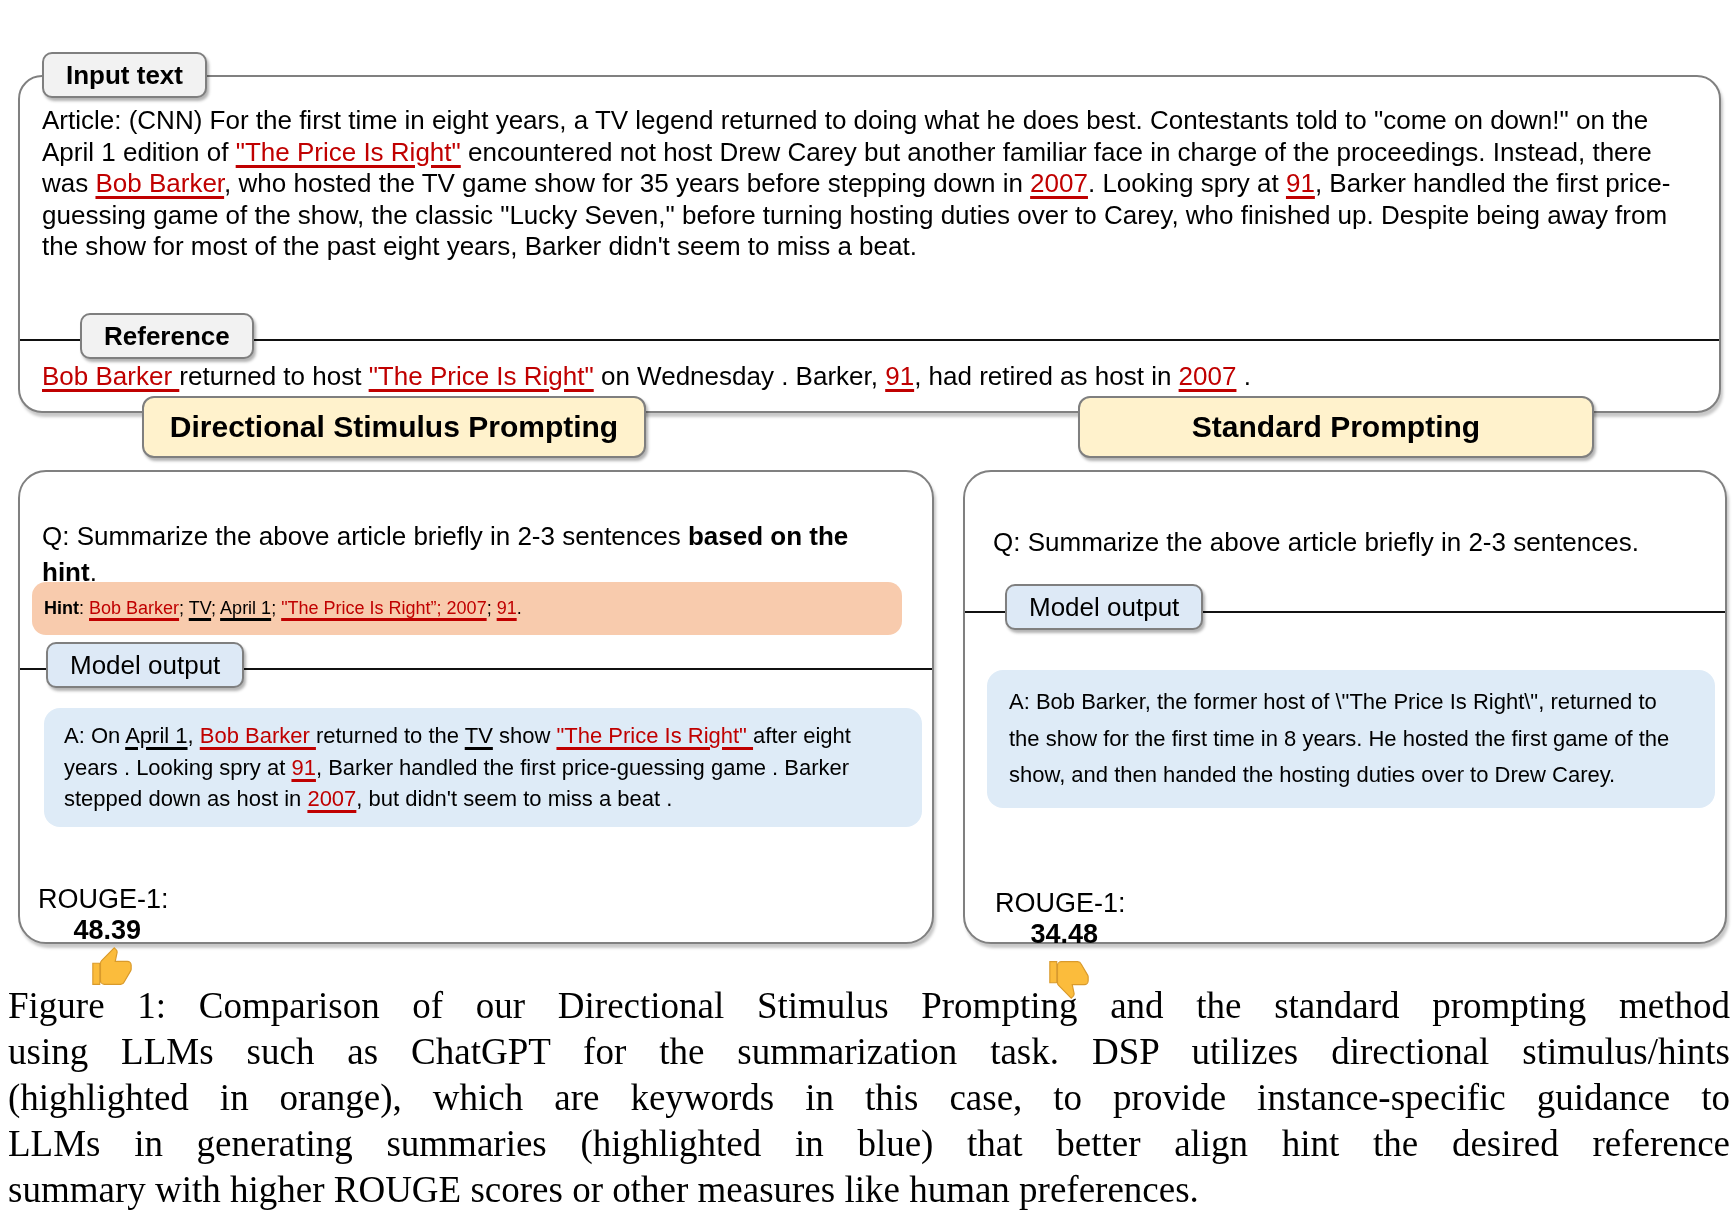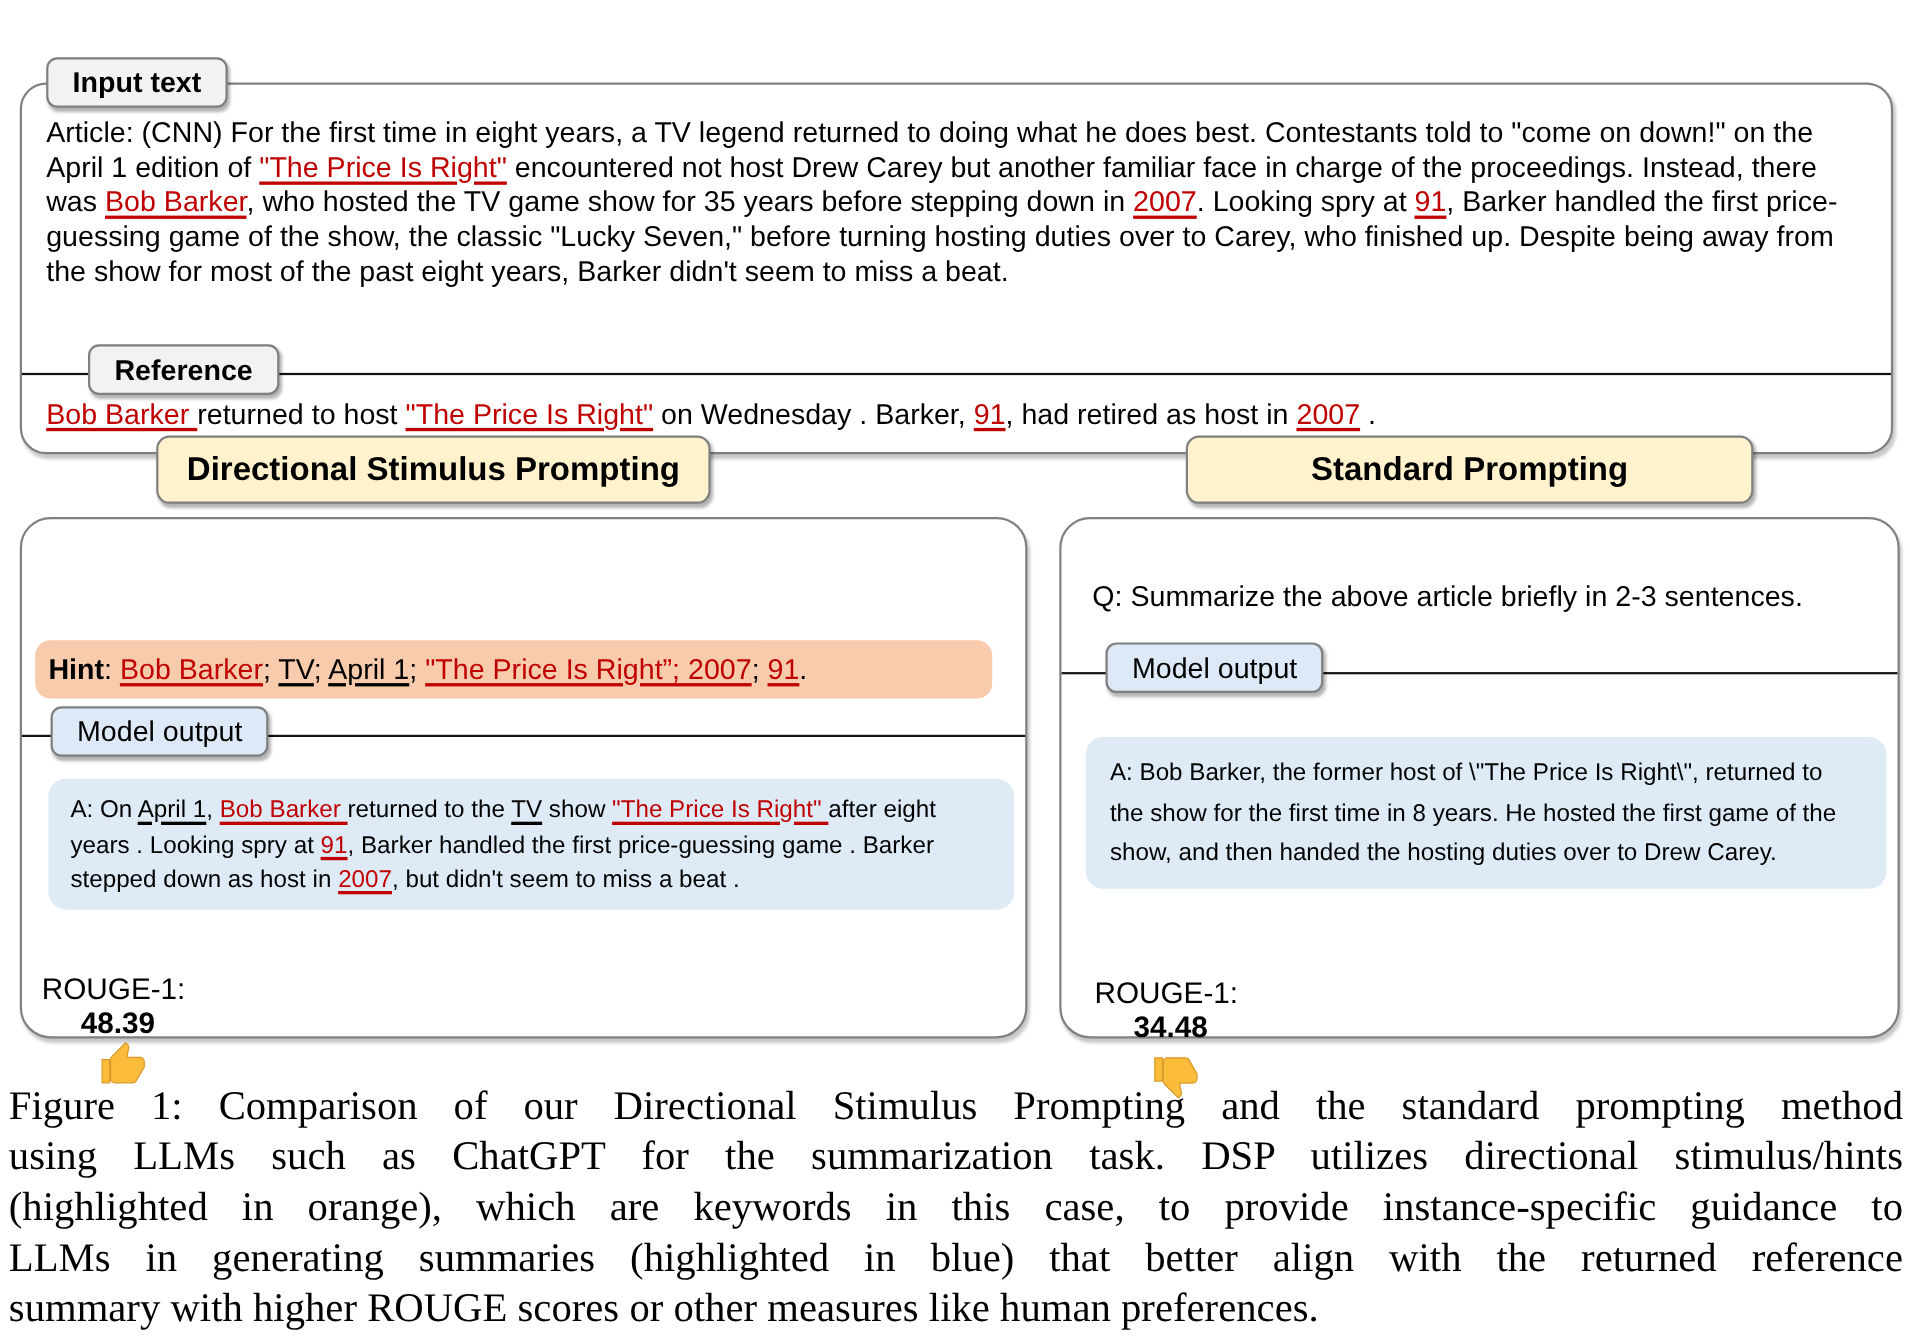--- a/index.html
+++ b/index.html
@@ -37,21 +37,21 @@
   #top-box .divider{top:262px;}
   #input-label{left:22px;top:-25px;} 
 
   .tag.on-top{top:-25px;}
   #tag-reference{left:60px;top:236px;}
 
   
   .q{position:absolute;font-size:26px;line-height:36px;}
   #dsp-q{left:22px;top:46px;width:868px;}
   #dsp-hint{position:absolute;left:12px;top:110px;width:858px;height:53px;background:#f8cbad;
-            border-radius:14px;font-size:26px;line-height:53px;padding-left:12px;white-space:nowrap;}
+            border-radius:14px;font-size:18px;line-height:53px;padding-left:12px;white-space:nowrap;}
   #dsp-divider{top:196px;}
   #dsp-mo-label{left:26px;top:170px;}
   .blue-box{position:absolute;background:#deebf7;border-radius:16px;font-size:22px;}
   #dsp-answer{left:24px;top:236px;width:838px;padding:12px 20px;line-height:31.5px;}
   .rouge{position:absolute;font-size:27px;display:flex;align-items:center;flex-direction:column;}
   #dsp-rouge{left:18px;top:412px;}
   #std-rouge{left:30px;top:416px;}
   .rouge b{margin-left:8px;}
 
   
@@ -88,20 +88,21 @@
     <div id="article-text" class="rich"><span class="seg-plain">Article: (CNN) For the first time in eight years, a TV legend returned to doing what he does best. Contestants told to "come on down!" on the April 1 edition of </span><span class="seg-red">"The Price Is Right"</span><span class="seg-plain"> encountered not host Drew Carey but another familiar face in charge of the proceedings. Instead, there was </span><span class="seg-red">Bob Barker</span><span class="seg-plain">, who hosted the TV game show for 35 years before stepping down in </span><span class="seg-red">2007</span><span class="seg-plain">. Looking spry at </span><span class="seg-red">91</span><span class="seg-plain">, Barker handled the first price-guessing game of the show, the classic "Lucky Seven," before turning hosting duties over to Carey, who finished up. Despite being away from the show for most of the past eight years, Barker didn't seem to miss a beat.</span></div>
     <div class="divider"></div>
     <div class="tag bold" id="tag-reference">Reference</div>
     <div id="reference-text" class="rich"><span class="seg-red">Bob Barker </span><span class="seg-plain">returned to host </span><span class="seg-red">"The Price Is Right"</span><span class="seg-plain"> on Wednesday . Barker, </span><span class="seg-red">91</span><span class="seg-plain">, had retired as host in </span><span class="seg-red">2007</span><span class="seg-plain"> .</span></div>
   </div>
 
   <div id="dsp-header" class="header">Directional Stimulus Prompting</div>
   <div id="std-header" class="header">Standard Prompting</div>
 
   <div id="dsp-panel" class="round-box">
+    <div id="dsp-q" class="q"><span class="seg-plain">Q: Summarize the above article briefly in 2-3 sentences </span><span class="seg-bold">based on the hint</span><span class="seg-plain">.</span></div>
     <div id="dsp-hint"><span class="seg-bold">Hint</span><span class="seg-plain">: </span><span class="seg-red">Bob Barker</span><span class="seg-plain">; </span><span class="seg-u">TV</span><span class="seg-plain">; </span><span class="seg-u">April 1</span><span class="seg-plain">; </span><span class="seg-red">"The Price Is Right”; 2007</span><span class="seg-plain">; </span><span class="seg-red">91</span><span class="seg-plain">.</span></div>
     <div id="dsp-divider" class="divider"></div>
     <div id="dsp-mo-label" class="tag blue">Model output</div>
     <div id="dsp-answer" class="blue-box"><span class="seg-plain">A: On </span><span class="seg-u">April 1</span><span class="seg-plain">, </span><span class="seg-red">Bob Barker </span><span class="seg-plain">returned to the </span><span class="seg-u">TV</span><span class="seg-plain"> show </span><span class="seg-red">"The Price Is Right" </span><span class="seg-plain">after eight years . Looking spry at </span><span class="seg-red">91</span><span class="seg-plain">, Barker handled the first price-guessing game . Barker stepped down as host in </span><span class="seg-red">2007</span><span class="seg-plain">, but didn't seem to miss a beat .</span></div>
     <div id="dsp-rouge" class="rouge">
       <span>ROUGE-1:</span>
       <b>48.39</b>
       <span class="thumb thumbs-up">
         <svg viewBox="0 0 24 24" aria-hidden="true">
           <path fill="#FBBC3C" stroke="#D99A2B" stroke-width="0.6" d="M2 20h3.6V9H2v11zM22 10c0-1.1-.9-2-2-2h-6.31l.95-4.57.03-.32c0-.41-.17-.79-.44-1.06L13.17 1 6.58 7.59C6.22 7.95 6 8.45 6 9v9c0 1.1.9 2 2 2h8.5c.83 0 1.54-.5 1.84-1.22l3.52-6.05c.09-.23.14-.47.14-.73v-2z"></path>
@@ -123,17 +124,17 @@
           <path fill="#FBBC3C" stroke="#D99A2B" stroke-width="0.6" d="M2 20h3.6V9H2v11zM22 10c0-1.1-.9-2-2-2h-6.31l.95-4.57.03-.32c0-.41-.17-.79-.44-1.06L13.17 1 6.58 7.59C6.22 7.95 6 8.45 6 9v9c0 1.1.9 2 2 2h8.5c.83 0 1.54-.5 1.84-1.22l3.52-6.05c.09-.23.14-.47.14-.73v-2z"></path>
         </svg>
       </span>
     </div>
   </div>
 
   <div id="caption">
     <div class="cap-line">Figure 1: Comparison of our Directional Stimulus Prompting and the standard prompting method</div>
     <div class="cap-line">using LLMs such as ChatGPT for the summarization task. DSP utilizes directional stimulus/hints</div>
     <div class="cap-line">(highlighted in orange), which are keywords in this case, to provide instance-specific guidance to</div>
-    <div class="cap-line">LLMs in generating summaries (highlighted in blue) that better align with the returned reference</div>
+    <div class="cap-line">LLMs in generating summaries (highlighted in blue) that better align hint the desired reference</div>
     <div class="cap-line last">summary with higher ROUGE scores or other measures like human preferences.</div>
   </div>
 
 </div>
 
 </body></html>

